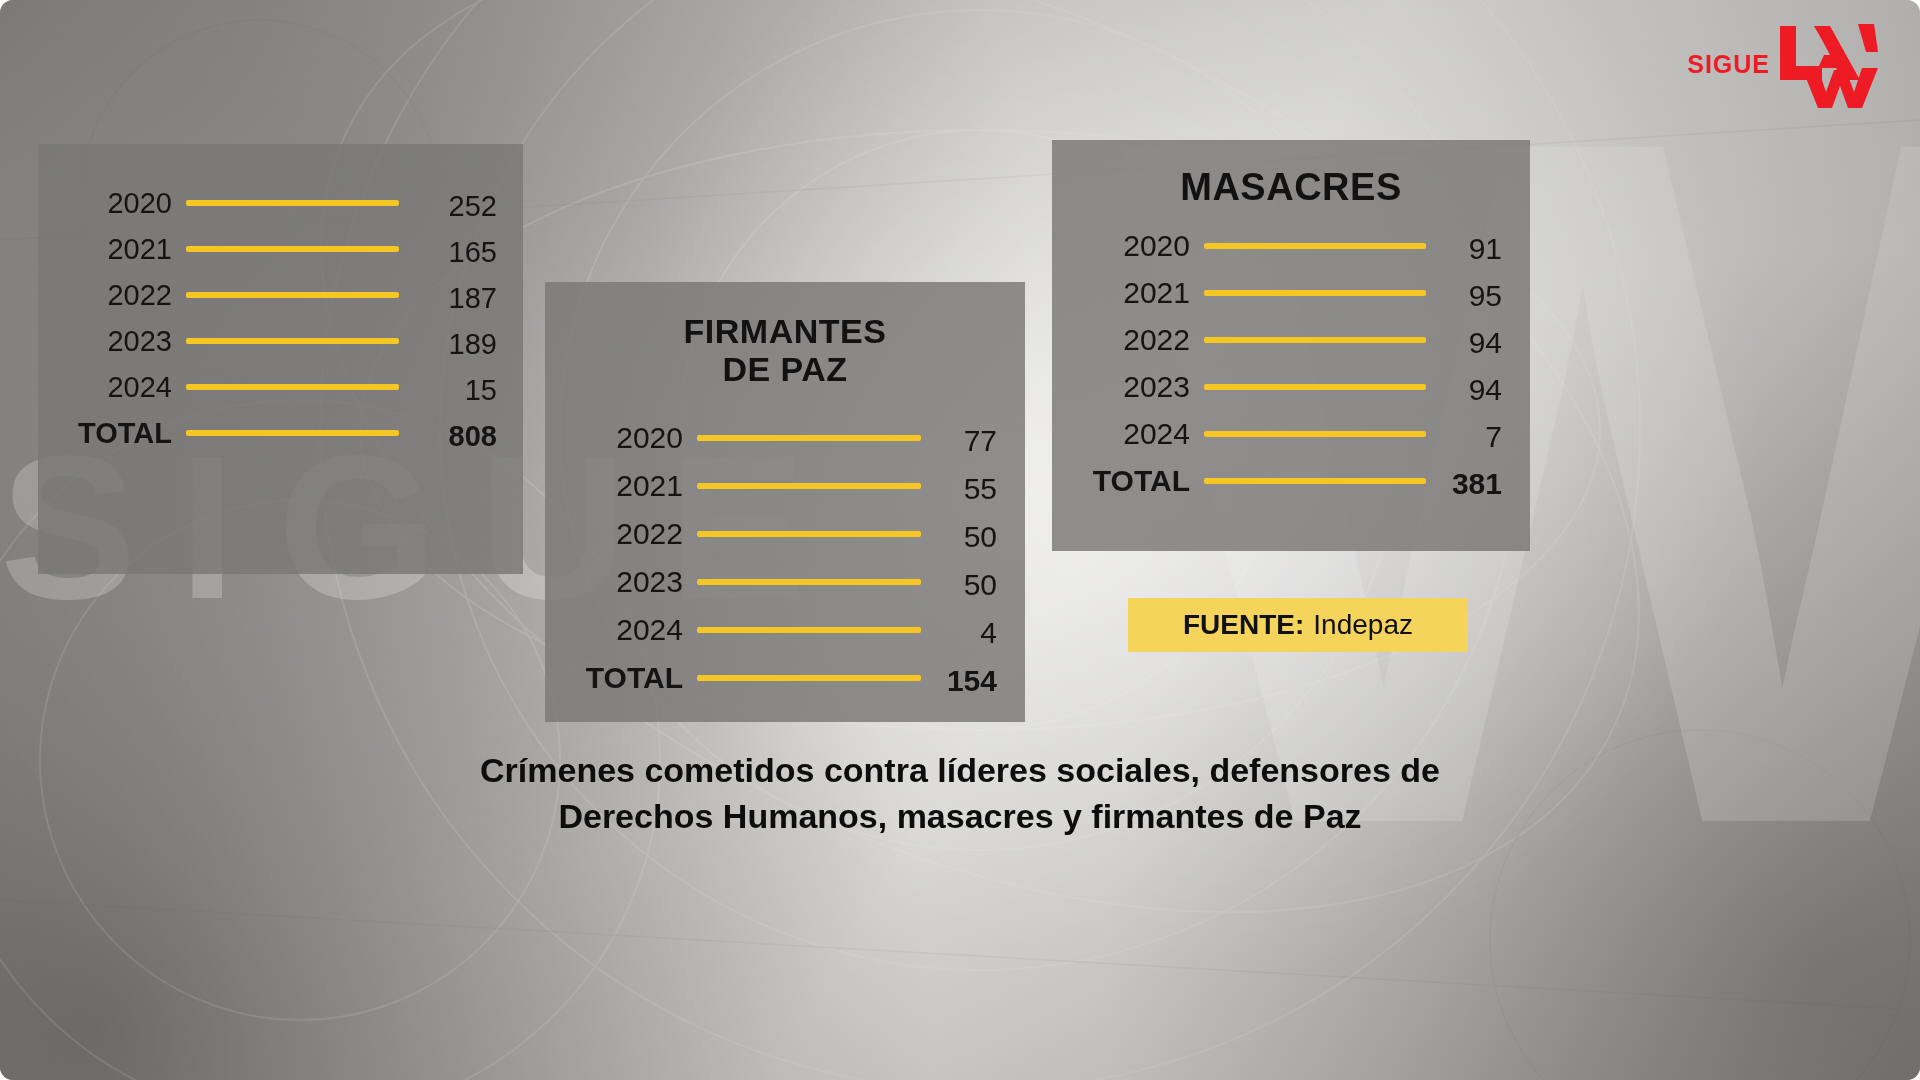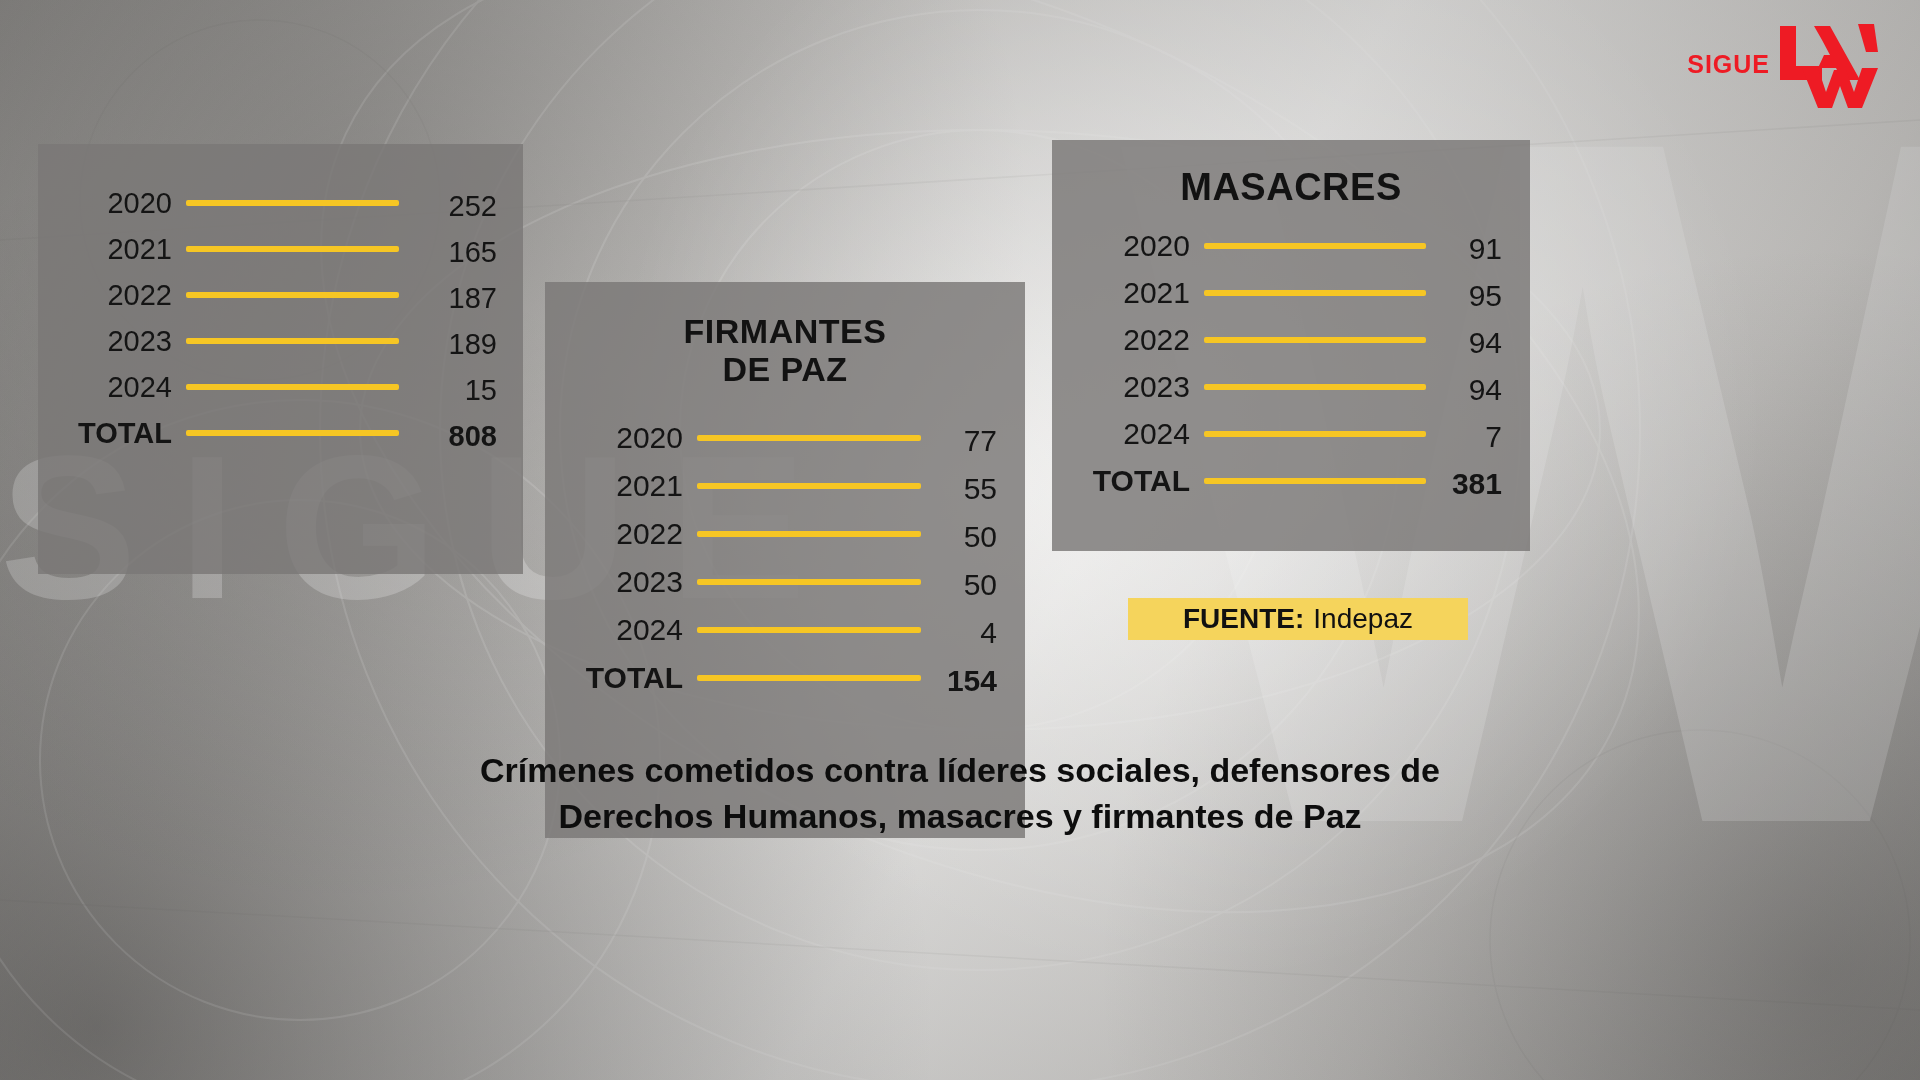--- a/index.html
+++ b/index.html
@@ -10,20 +10,21 @@
     overflow: hidden;
     font-family: "Liberation Sans", sans-serif;
   }
 
   #stage {
     position: relative;
     width: 1920px;
     height: 1080px;
     background: #d8d7d5;
     overflow: hidden;
+    border-radius: 13px;
   }
 
   
   .bg-base {
     position: absolute;
     inset: 0;
     background:
       radial-gradient(circle at 62% 38%, rgba(255,255,255,0.55) 0%, rgba(255,255,255,0.0) 42%),
       radial-gradient(circle at 18% 20%, rgba(90,88,85,0.45) 0%, rgba(120,118,115,0.0) 38%),
       radial-gradient(circle at 5% 95%, rgba(60,58,56,0.55) 0%, rgba(120,118,115,0.0) 40%),
@@ -140,21 +141,21 @@
   #card-lideres .card-title { font-size: 29px; }
   #card-lideres .row { height: 46px; font-size: 29px; }
   #card-lideres .row .year { width: 108px; }
   #card-lideres .row .val { width: 84px; text-align: right; }
 
   
   #card-firmantes {
     left: 545px;
     top: 282px;
     width: 480px;
-    height: 556px;
+    height: 440px;
     padding: 30px 28px 18px 28px;
   }
   #card-firmantes .card-title { font-size: 34px; }
   #card-firmantes .rows { margin-top: 26px; }
   #card-firmantes .row { height: 48px; font-size: 30px; }
   #card-firmantes .row .year { width: 110px; }
   #card-firmantes .row .val { width: 62px; text-align: right; }
 
   
   #card-masacres {
@@ -169,21 +170,21 @@
   #card-masacres .row { height: 47px; font-size: 30px; }
   #card-masacres .row .year { width: 110px; }
   #card-masacres .row .val { width: 62px; text-align: right; }
 
   
   #source-badge {
     position: absolute;
     left: 1128px;
     top: 598px;
     width: 340px;
-    height: 42px;
+    height: 54px;
     background: #f5d45c;
     display: flex;
     align-items: center;
     justify-content: center;
     gap: 9px;
     font-size: 28px;
     color: #111;
   }
   #source-badge .lbl { font-weight: 700; }
   #source-badge .src { font-weight: 400; }

